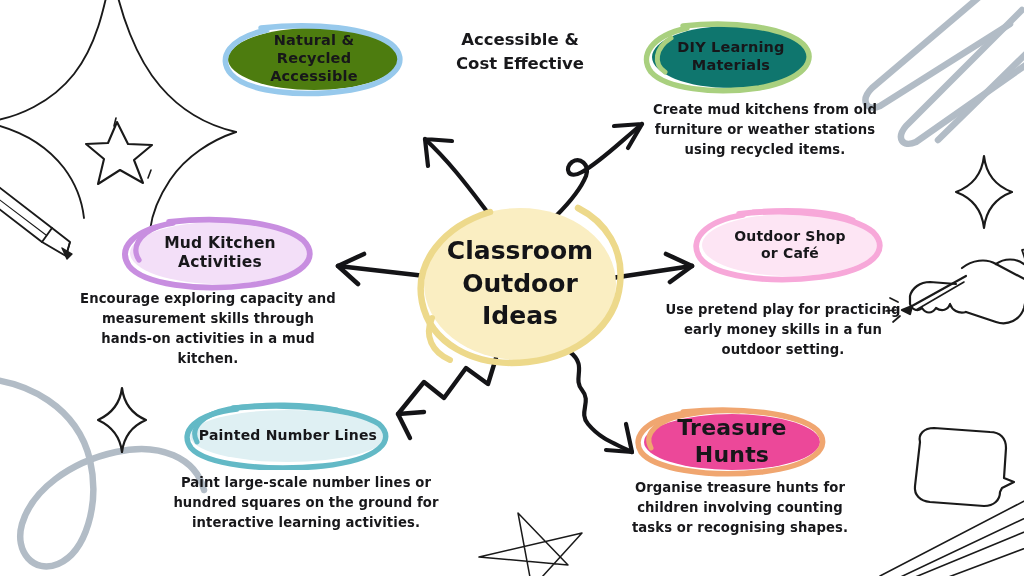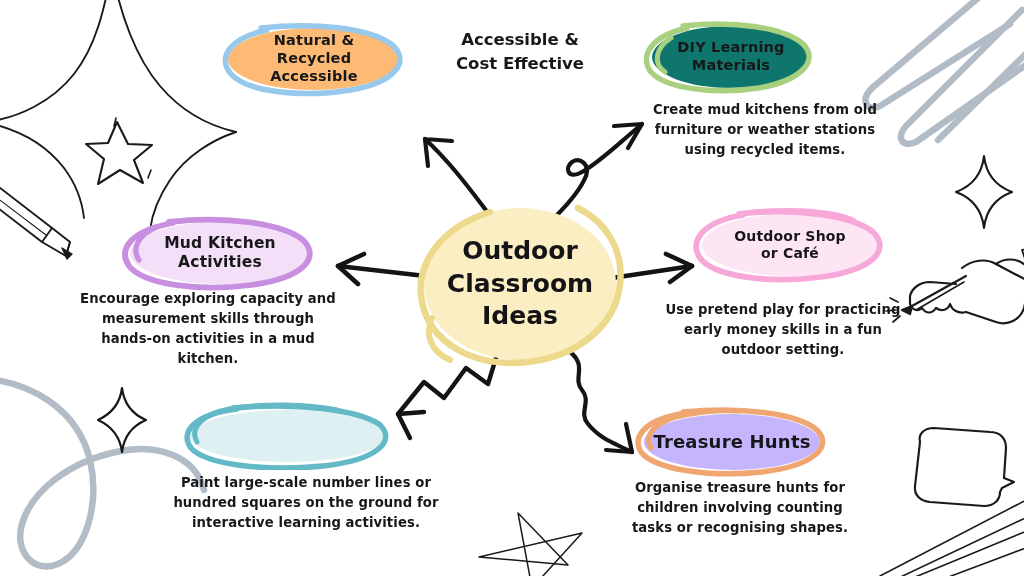--- a/index.html
+++ b/index.html
@@ -229,28 +229,28 @@
   </div>
 
   <div class="center-node" style="left:424px; top:208px;">
     <div class="center-ellipse"></div>
     <svg class="center-scribble" viewBox="0 0 220 176">
       <path d="M 168 12 C 196 26 214 54 210 88 C 206 128 170 160 118 166
                C 62 172 20 146 12 106 C 4 66 34 30 80 16" fill="none" stroke="#edd98b" stroke-width="6.5" stroke-linecap="round"></path>
       <path d="M 22 122 C 14 140 22 156 40 164" fill="none" stroke="#edd98b" stroke-width="6" stroke-linecap="round"></path>
     </svg>
     <div class="center-text">
+      <div>Classroom</div>
       <div>Outdoor</div>
-      <div>Classroom</div>
       <div>Ideas</div>
     </div>
   </div>
 
   <div class="node" style="left:228px; top:28px;">
-    <div class="pill" style="width:172px; height:62px; background:#fdba74; font-size:14.5px;">
+    <div class="pill" style="width:172px; height:62px; background:#4d7c0f; font-size:14.5px;">
       <svg class="scribble" viewBox="0 0 190 78">
         <path d="M 42 8 C 96 2 150 8 172 24 C 192 40 178 62 132 70
                  C 82 78 28 72 12 54 C -2 38 10 18 48 10" fill="none" stroke="#97c9ec" stroke-width="5.5" stroke-linecap="round"></path>
       </svg>
       <span class="pill-label">
         <span>Natural &amp;</span><br>
         <span>Recycled Accessible</span>
       </span>
     </div>
   </div>
@@ -300,26 +300,29 @@
   </div>
   <div class="desc" style="left:658px; top:300px; width:250px;">Use pretend play for practicing early money skills in a fun outdoor setting.</div>
 
   <div class="node" style="left:190px; top:410px;">
     <div class="pill" style="width:196px; height:52px; background:#dff0f3; font-size:14px;">
       <svg class="scribble" viewBox="0 0 214 68">
         <path d="M 52 6 C 116 0 176 8 198 22 C 216 38 198 58 142 64
                  C 82 70 24 62 10 46 C -2 30 14 12 56 7" fill="none" stroke="#63b9c6" stroke-width="5.5" stroke-linecap="round"></path>
         <path d="M 16 40 C 8 26 22 12 48 7 C 82 1 126 2 156 8" fill="none" stroke="#63b9c6" stroke-width="5" stroke-linecap="round"></path>
       </svg>
+      <span class="pill-label">
+        <span>Painted Number Lines</span>
+      </span>
     </div>
   </div>
   <div class="desc" style="left:172px; top:473px; width:268px;">Paint large-scale number lines or hundred squares on the ground for interactive learning activities.</div>
 
   <div class="node" style="left:644px; top:414px;">
-    <div class="pill" style="width:176px; height:56px; background:#c4b5fd; font-size:18px;">
+    <div class="pill" style="width:176px; height:56px; background:#ec4899; font-size:22px;">
       <svg class="scribble" viewBox="0 0 194 72">
         <path d="M 48 6 C 108 0 164 8 182 24 C 198 40 180 60 126 66
                  C 70 72 18 62 6 46 C -4 30 12 12 52 7" fill="none" stroke="#f0a670" stroke-width="5.5" stroke-linecap="round"></path>
         <path d="M 16 42 C 8 28 22 14 50 9 C 70 5 88 4 104 5" fill="none" stroke="#f0a670" stroke-width="5" stroke-linecap="round"></path>
       </svg>
       <span class="pill-label">
         <span>Treasure Hunts</span>
       </span>
     </div>
   </div>

